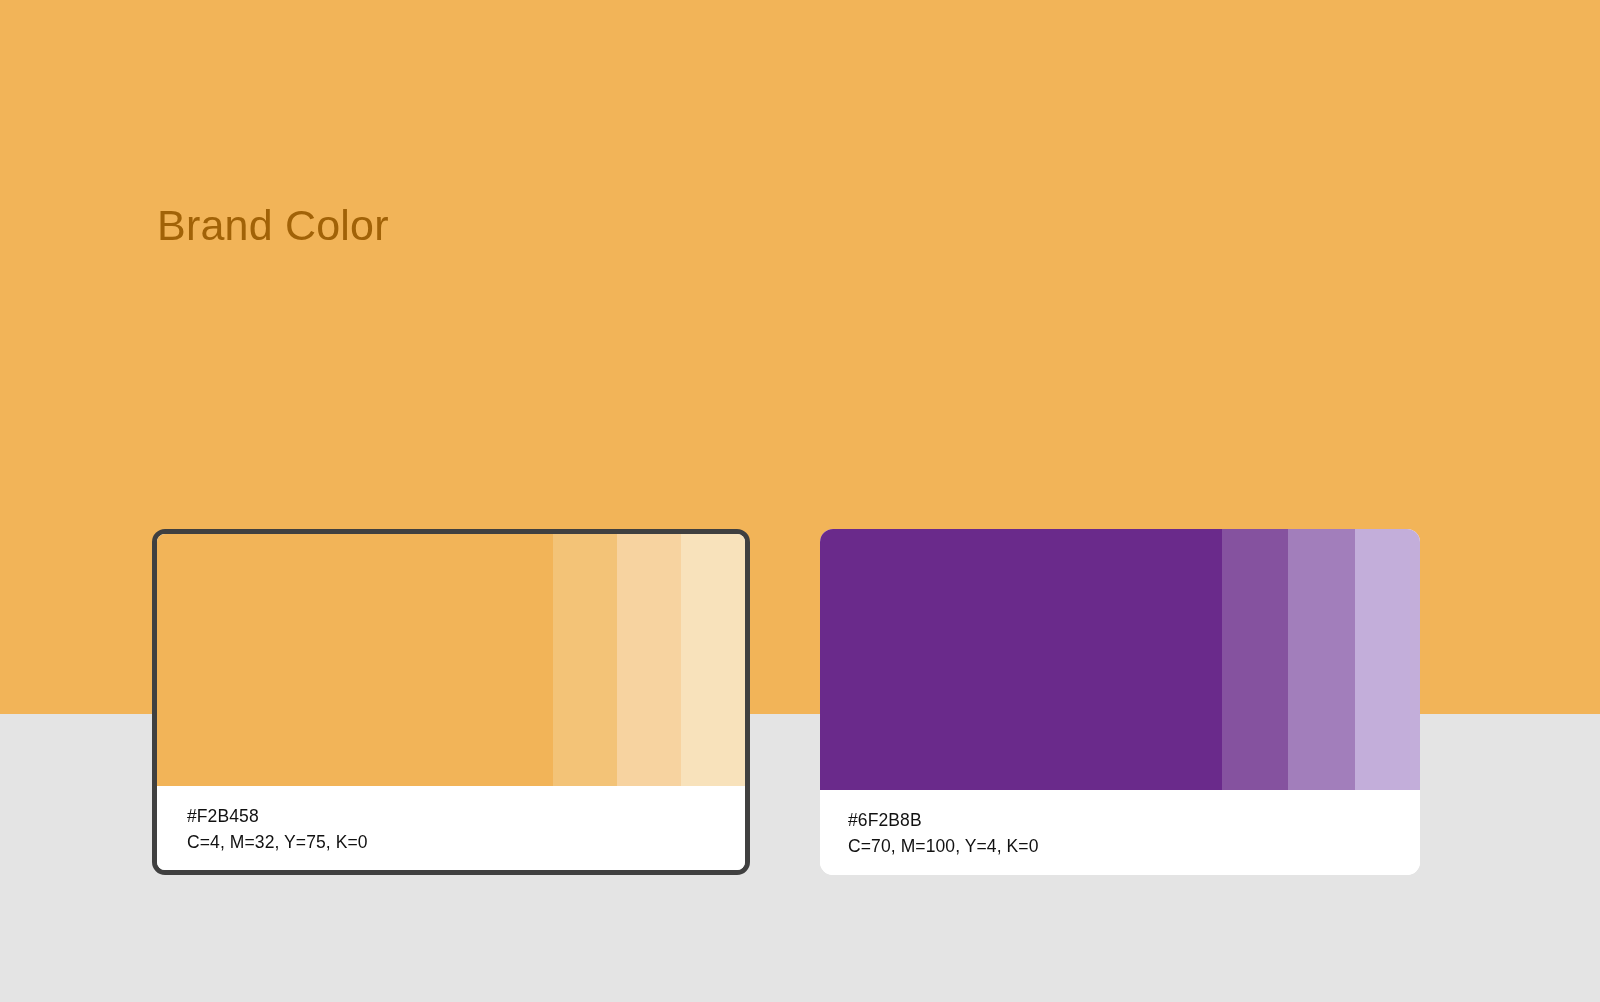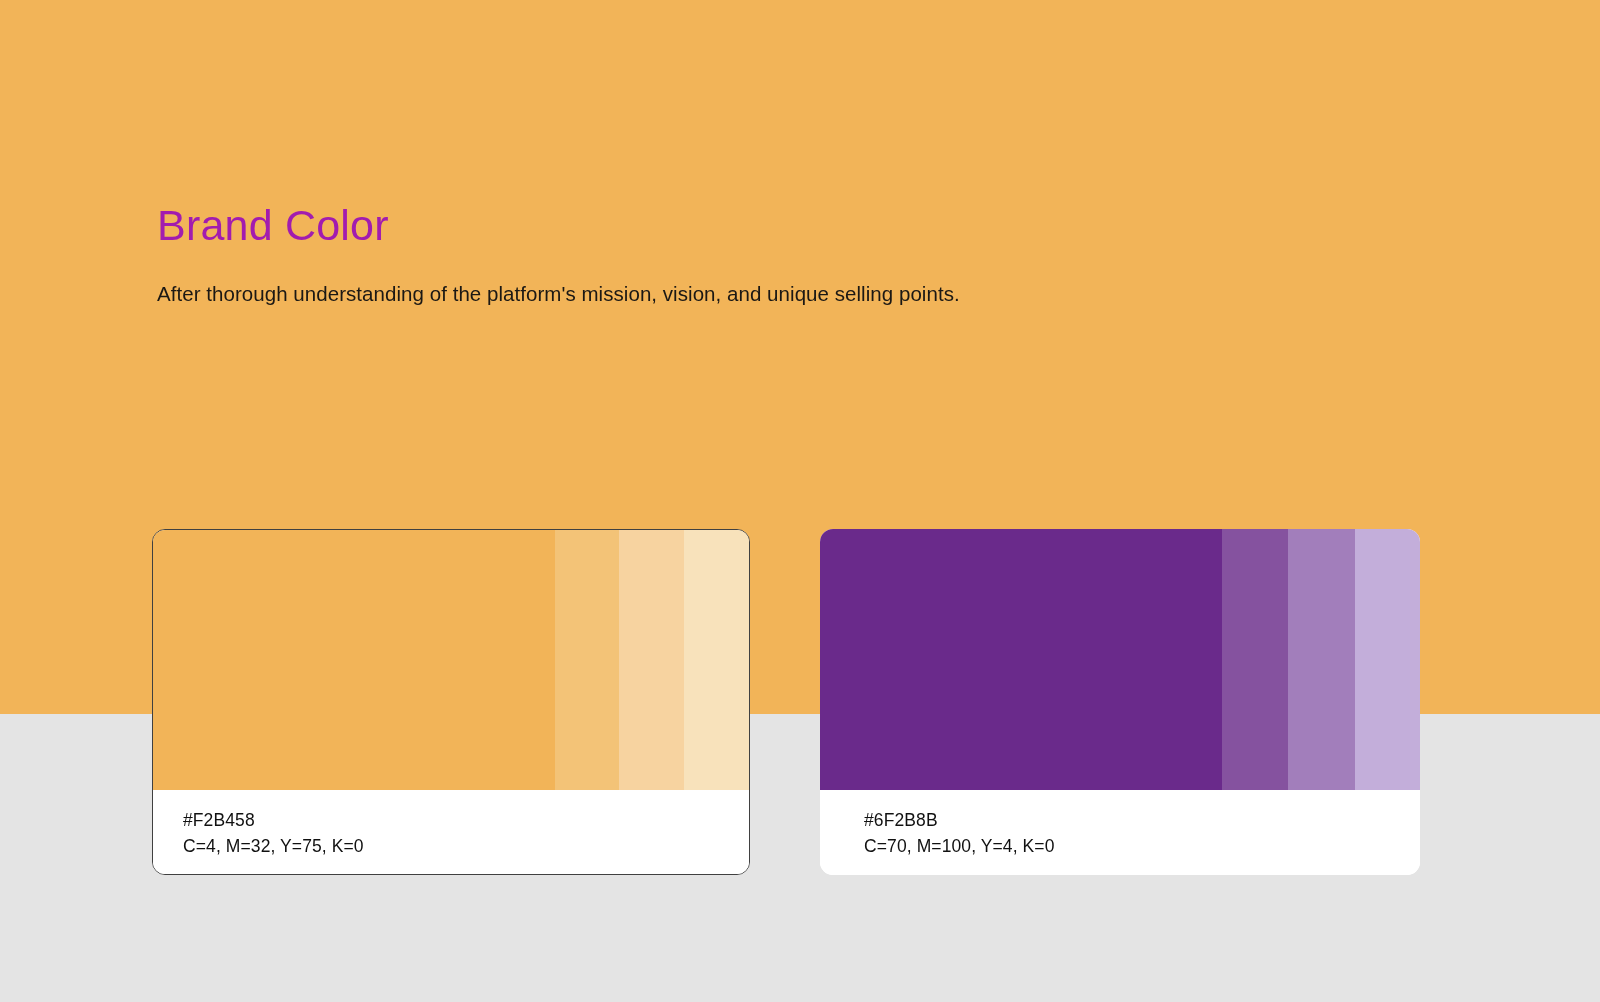--- a/index.html
+++ b/index.html
@@ -40,21 +40,21 @@
   }
 
   
   .page-title {
     position: absolute;
     left: 157px;
     top: 172px;
     font-size: 43px;
     font-weight: 300;
     letter-spacing: 0.2px;
-    color: #a21caf;
+    color: #a16207;
     line-height: 1.15;
     white-space: nowrap;
   }
 
   .intro {
     position: absolute;
     left: 157px;
     top: 276px;
     width: 1100px;
     font-size: 20.5px;
@@ -73,21 +73,21 @@
     position: absolute;
     border-radius: 13px;
     overflow: hidden;
     background: #ffffff;
   }
   .card.orange {
     left: 152px;
     top: 529px;
     width: 598px;
     height: 346px;
-    border: 1px solid #404040;
+    border: 5px solid #404040;
     box-sizing: border-box;
   }
   .card.purple {
     left: 820px;
     top: 529px;
     width: 600px;
     height: 346px;
   }
 
   .swatch-strip {
@@ -116,38 +116,37 @@
 
   .footer-text {
     position: absolute;
     left: 30px;
     top: 18px;
     font-size: 17.5px;
     color: #111111;
     line-height: 25.5px;
     letter-spacing: 0.1px;
   }
-  .card.purple .footer-text { left: 28px; margin-left: 16px; }
+  .card.purple .footer-text { left: 28px; }
   .footer-text .ft-line {
     display: block;
     white-space: nowrap;
   }
 </style>
 </head>
 <body>
 
 <div id="page">
 
   <div class="bg-top" style="background: rgb(242, 180, 88);"></div>
   <div class="bg-bottom" style="background: rgb(228, 228, 228);"></div>
 
   <h1 class="page-title">Brand Color</h1>
 
   <div class="intro">
-    <span class="line">After thorough understanding of the platform's mission, vision, and unique selling points.</span>
   </div>
 
   <div class="card orange">
     <div class="swatch-strip">
       <div class="swatch-band" style="background: rgb(242, 180, 88); flex: 403 0 0px;"></div>
       <div class="swatch-band" style="background: rgb(243, 195, 119); flex: 65 0 0px;"></div>
       <div class="swatch-band" style="background: rgb(247, 211, 160); flex: 65 0 0px;"></div>
       <div class="swatch-band" style="background: rgb(248, 226, 187); flex: 65 0 0px;"></div>
     </div>
     <div class="card-footer">

